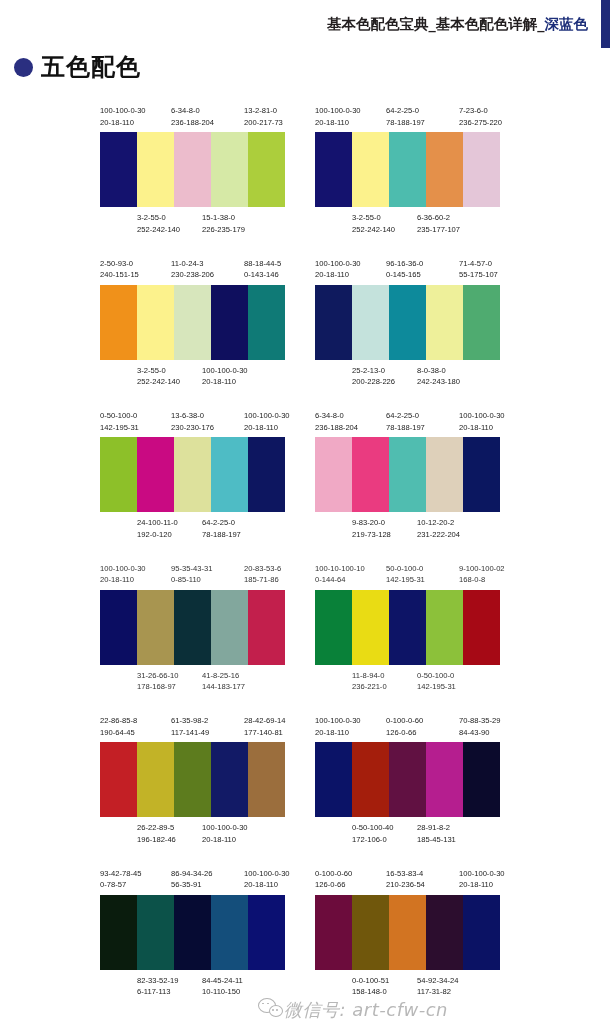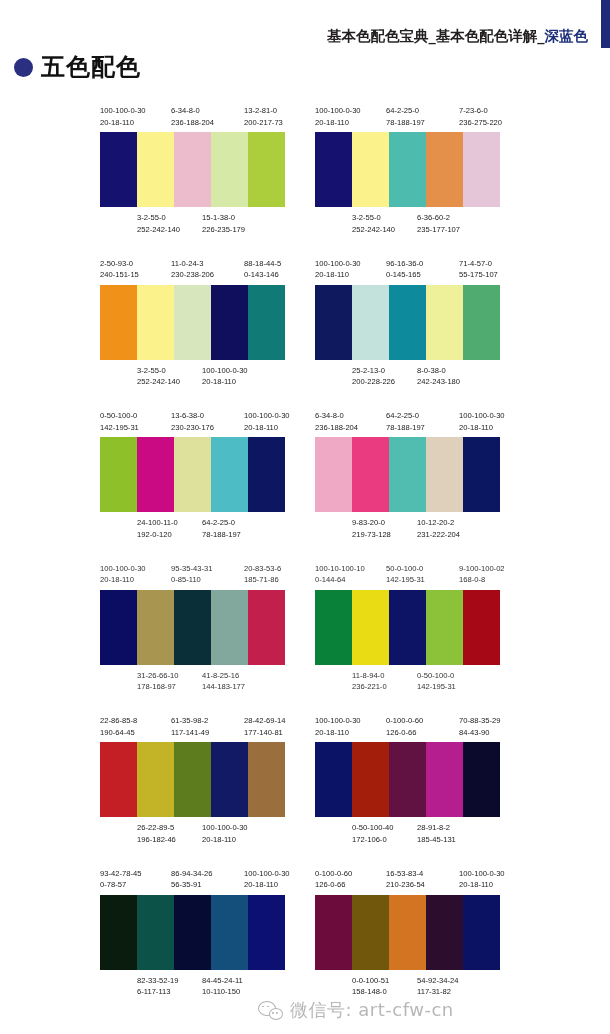--- a/index.html
+++ b/index.html
@@ -18,21 +18,21 @@
   
   #header-bar {
     position: absolute;
     top: 0; left: 0;
     width: 610px;
     height: 48px;
   }
   #header-title {
     position: absolute;
     right: 22px;
-    top: 36px;
+    top: 24px;
     transform: translateY(-50%);
     font-size: 14.5px;
     font-weight: bold;
     color: #231f20;
     letter-spacing: 0px;
     white-space: nowrap;
     font-family: "DejaVu Sans", "Liberation Sans", sans-serif;
   }
   #header-title .accent { color: #1d2f7a; }
   #header-rule {
@@ -131,23 +131,23 @@
     filter: blur(0.55px);
     opacity: 0.92;
   }
 
   
   #watermark {
     position: absolute;
     left: 258px;
     top: 998px;
     display: flex;
-    align-items: flex-end;
-    gap: 6px;
+    align-items: flex-start;
     opacity: 0.75;
+    font-style: italic;
   }
   #watermark-logo {
     width: 26px;
     height: 21px;
     position: relative;
     flex: none;
   }
   #watermark-logo .bub-a,
   #watermark-logo .bub-b {
     position: absolute;

